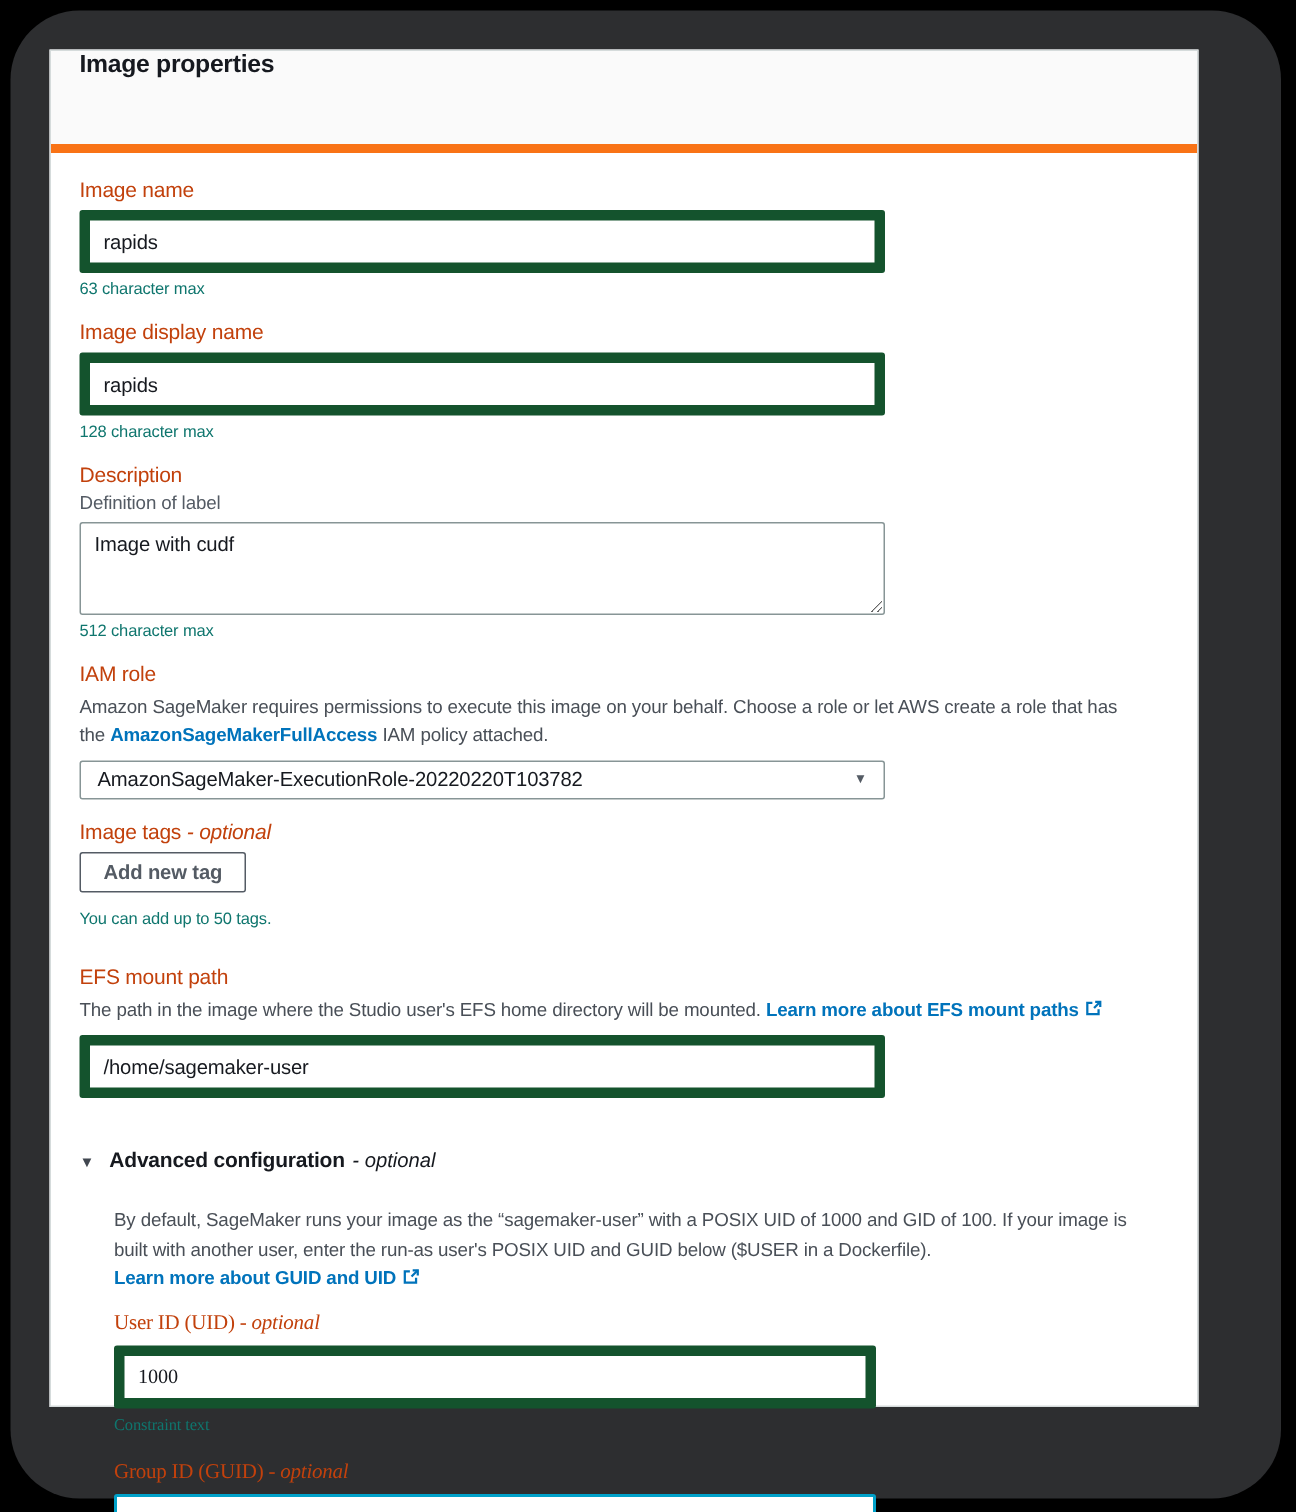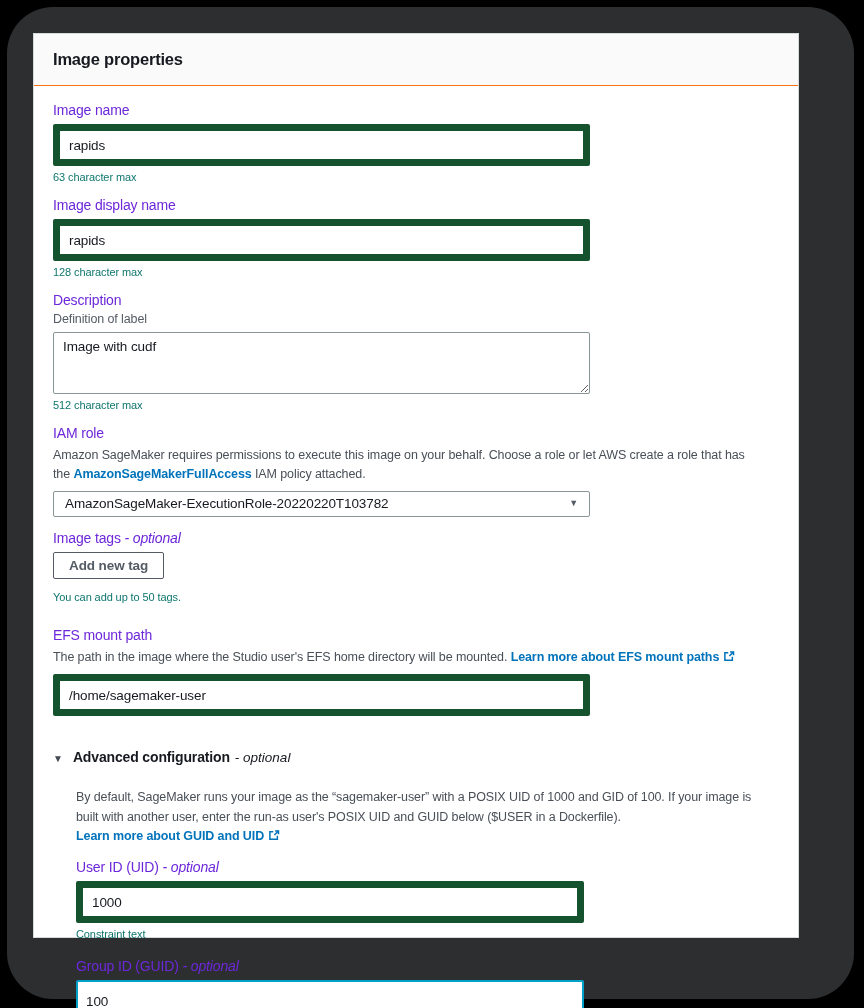--- a/index.html
+++ b/index.html
@@ -6,27 +6,27 @@
   html,body { width:864px; height:1008px; background:#000; overflow:hidden;
     font-family:"Liberation Sans","DejaVu Sans",sans-serif; }
   .stage { position:relative; width:864px; height:1008px; }
 
   .window-frame { position:absolute; left:7px; top:7px; width:847px; height:992px;
     background:#2d2e30; border-radius:46px; box-shadow:0 0 22px 4px rgba(0,0,0,0.85); }
 
   .panel { position:absolute; left:33px; top:33px; width:766px; height:905px;
     background:#fff; border:1px solid #d5dbdb; }
 
-  .panel-header { height:52px; background:#fafafa; border-bottom:1px solid #f97316;
-    display:flex; align-items:center; padding:0 19px; }
+  .panel-header { height:68px; background:#fafafa; border-bottom:6px solid #f97316;
+    display:flex; padding:0 19px; }
   .panel-title { font-size:16.5px; font-weight:700; color:#16191f; letter-spacing:-0.2px; }
 
   .panel-body { padding:16px 19px 0 19px; color:#16191f; }
 
-  .field-label { font-size:14px; color:#6d28d9; letter-spacing:-0.15px; margin-bottom:6px; }
+  .field-label { font-size:14px; color:#c2410c; letter-spacing:-0.15px; margin-bottom:6px; }
   .optional { font-style:italic; }
   .sub-label { font-size:12.5px; color:#545b64; letter-spacing:-0.1px; margin:-2px 0 6px 0; }
   .helper { font-size:11px; color:#0f766e; letter-spacing:-0.1px; margin-top:5px; }
   .desc { font-size:12.5px; color:#494f57; letter-spacing:-0.1px; line-height:1.5;
     margin:-1px 0 7px 0; max-width:695px; }
 
   .text-input { display:block; width:537px; height:42px; border:7px solid #14532d;
     border-radius:2px; padding:0 9px; font-size:13.5px; color:#16191f;
     font-family:inherit; letter-spacing:-0.1px; background:#fff; outline:none; }
   .text-area { display:block; width:537px; height:62px; border:1px solid #879596;
@@ -53,21 +53,21 @@
     cursor:pointer; margin-bottom:7px; }
 
   .adv-header { display:flex; align-items:baseline; margin-bottom:8px; }
   .adv-caret { font-size:10px; color:#414750; margin-right:10px; line-height:1; cursor:pointer; }
   .adv-title { font-size:14px; font-weight:700; color:#16191f; letter-spacing:-0.15px; }
   .adv-optional { font-size:13.5px; font-style:italic; color:#16191f; margin-left:5px; }
   .adv-body { margin-left:23px; }
   .adv-subtitle { font-size:12.5px; color:#545b64; letter-spacing:-0.1px; }
   .adv-paragraph { margin-top:23px; font-size:12.5px; color:#494f57; letter-spacing:-0.1px;
     line-height:1.55; max-width:700px; }
-  .adv-group { margin-top:12px; }
+  .adv-group { margin-top:12px;font-family:Liberation Serif, serif; }
   .adv-group-guid { margin-top:18px; }
   .adv-input { width:508px; }
   .focused { border:2px solid #00a1c9; padding:0 8px; height:43px; }
 </style>
 </head>
 <body>
 
 <div class="stage">
   <div class="window-frame"></div>
 

